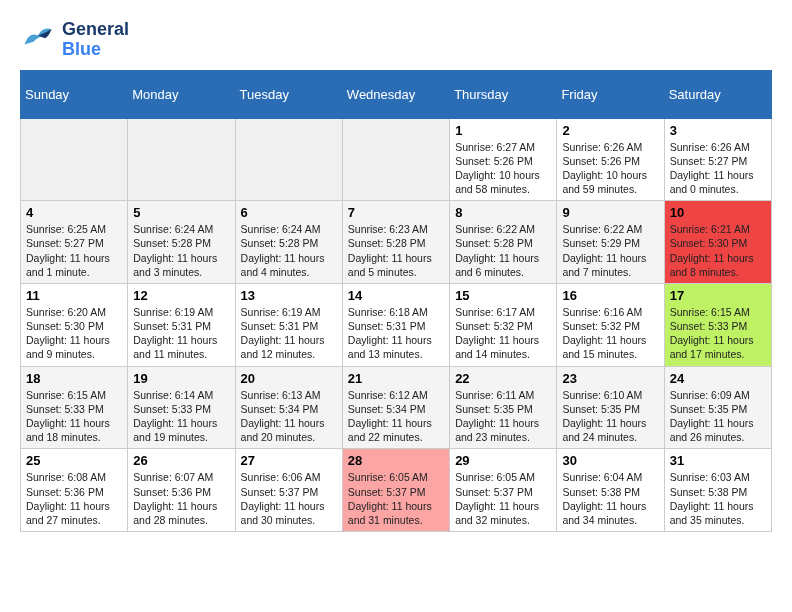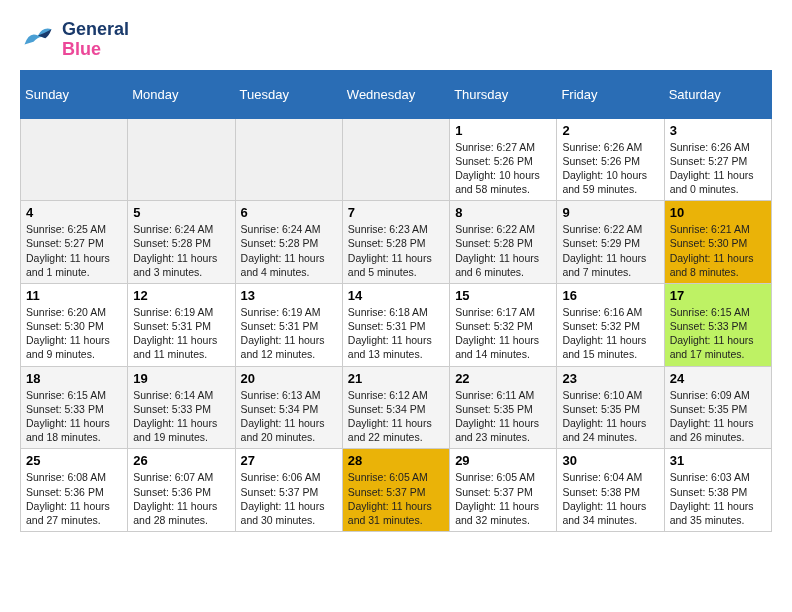--- a/index.html
+++ b/index.html
@@ -21,21 +21,21 @@
       align-items: center;
       gap: 6px;
     }
     .logo-text {
       font-size: 18px;
       font-weight: bold;
       color: #1a3a6b;
       line-height: 1.1;
     }
     .logo-text span {
-      color: #ec4899;
+      color: #3b82f6;
       margin-top: 12px;
     }
     .logo-bird {
       width: 36px;
       height: 36px;
     }
     .title-block {
       text-align: right;
     }
     .month-title {
@@ -159,21 +159,21 @@
           <div class="day-info">Sunrise: 6:23 AM<br>Sunset: 5:28 PM<br>Daylight: 11 hours and 5 minutes.</div>
         </td>
         <td style="background: rgb(244, 244, 244);">
           <span class="day-number">8</span>
           <div class="day-info">Sunrise: 6:22 AM<br>Sunset: 5:28 PM<br>Daylight: 11 hours and 6 minutes.</div>
         </td>
         <td style="background: rgb(244, 244, 244);">
           <span class="day-number">9</span>
           <div class="day-info">Sunrise: 6:22 AM<br>Sunset: 5:29 PM<br>Daylight: 11 hours and 7 minutes.</div>
         </td>
-        <td style="background: #eab308; margin-left: 16px;">
+        <td style="background: #ef4444; margin-left: 16px;">
           <span class="day-number">10</span>
           <div class="day-info">Sunrise: 6:21 AM<br>Sunset: 5:30 PM<br>Daylight: 11 hours and 8 minutes.</div>
         </td>
       </tr>
       <tr>
         <td style="background: rgb(255, 255, 255);">
           <span class="day-number">11</span>
           <div class="day-info">Sunrise: 6:20 AM<br>Sunset: 5:30 PM<br>Daylight: 11 hours and 9 minutes.</div>
         </td>
         <td style="background: rgb(255, 255, 255);">
@@ -237,21 +237,21 @@
           <div class="day-info">Sunrise: 6:08 AM<br>Sunset: 5:36 PM<br>Daylight: 11 hours and 27 minutes.</div>
         </td>
         <td style="background: rgb(255, 255, 255); margin-top: 36px;">
           <span class="day-number">26</span>
           <div class="day-info">Sunrise: 6:07 AM<br>Sunset: 5:36 PM<br>Daylight: 11 hours and 28 minutes.</div>
         </td>
         <td style="background: rgb(255, 255, 255); margin-left: 25px;">
           <span class="day-number">27</span>
           <div class="day-info">Sunrise: 6:06 AM<br>Sunset: 5:37 PM<br>Daylight: 11 hours and 30 minutes.</div>
         </td>
-        <td style="background: #eab308;">
+        <td style="background: #fca5a5;">
           <span class="day-number">28</span>
           <div class="day-info">Sunrise: 6:05 AM<br>Sunset: 5:37 PM<br>Daylight: 11 hours and 31 minutes.</div>
         </td>
         <td style="background: rgb(255, 255, 255);">
           <span class="day-number">29</span>
           <div class="day-info">Sunrise: 6:05 AM<br>Sunset: 5:37 PM<br>Daylight: 11 hours and 32 minutes.</div>
         </td>
         <td style="background: rgb(255, 255, 255);">
           <span class="day-number">30</span>
           <div class="day-info">Sunrise: 6:04 AM<br>Sunset: 5:38 PM<br>Daylight: 11 hours and 34 minutes.</div>

